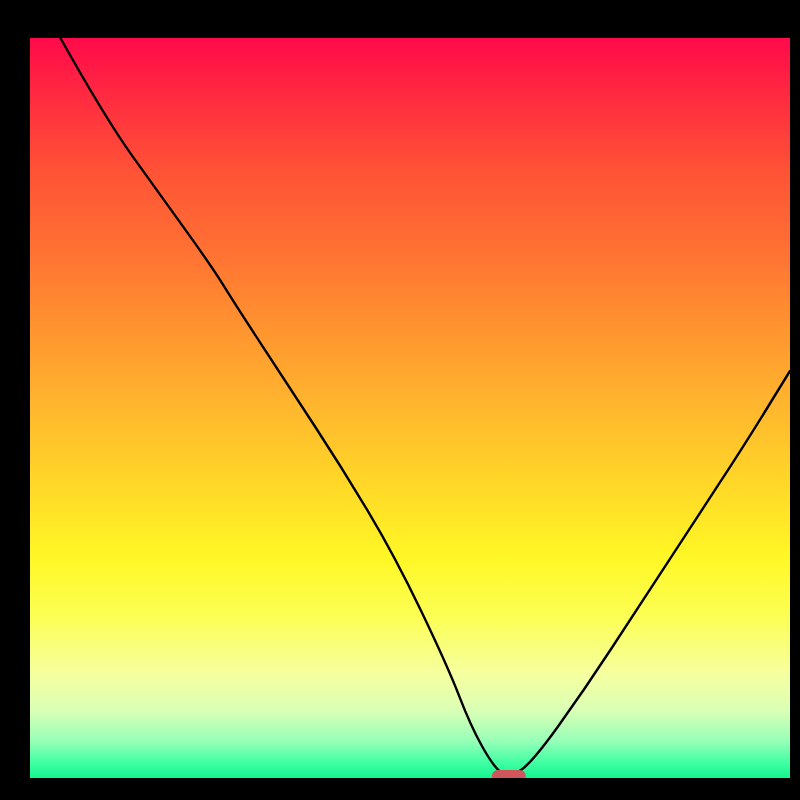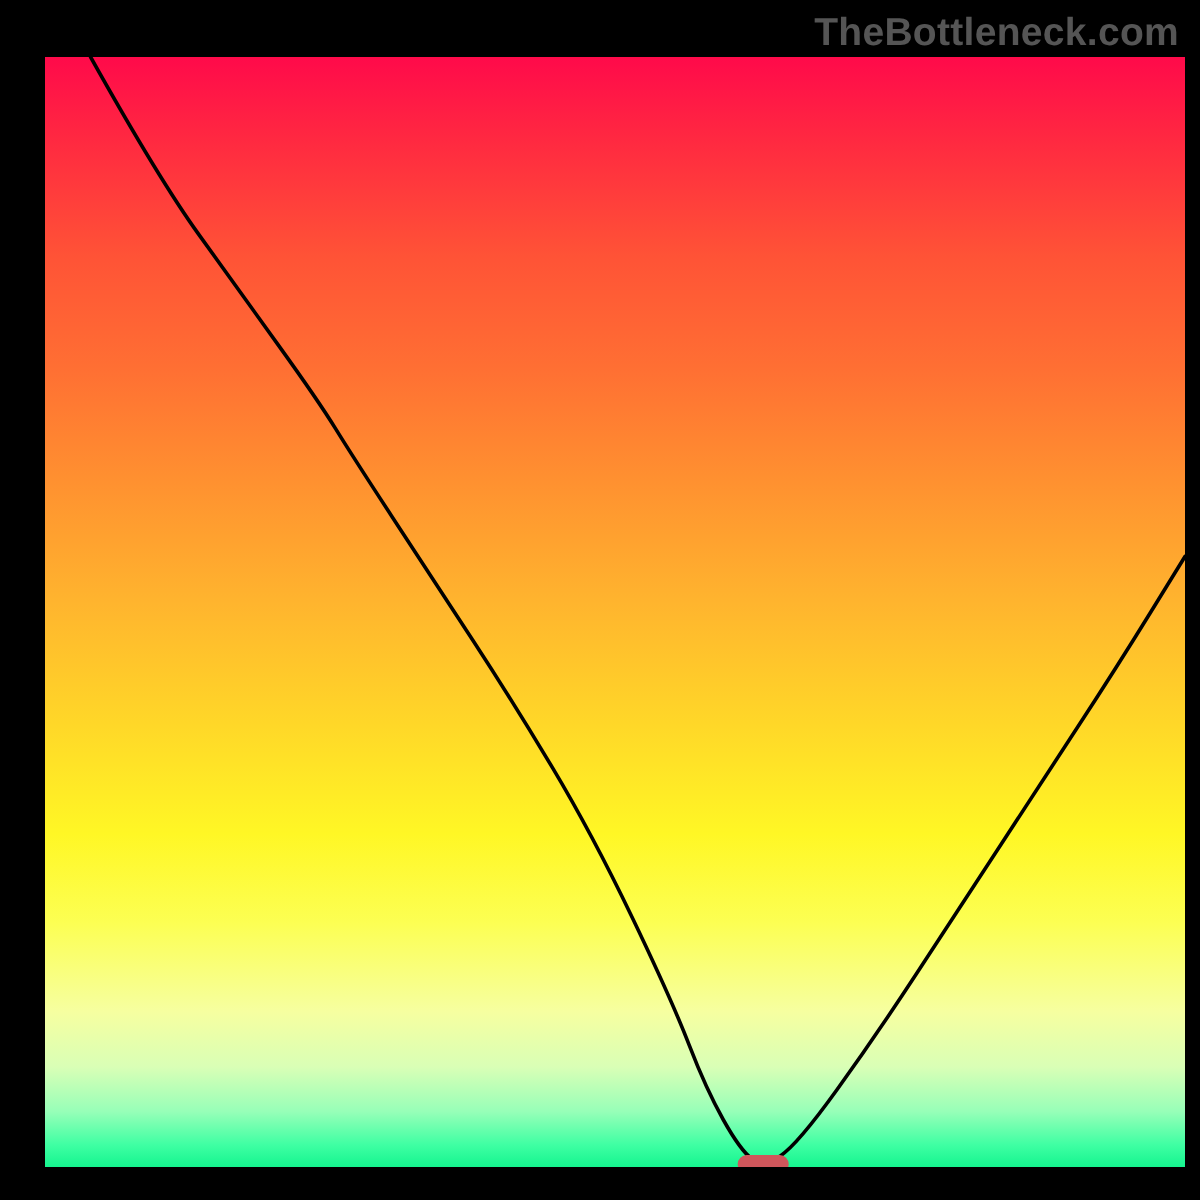--- a/index.html
+++ b/index.html
@@ -63,21 +63,20 @@
   }
   .marker {
     fill: #cf565b;
     stroke: none;
   }
 </style>
 </head>
 <body>
 
 <div class="frame">
-  <div class="watermark">TheBottleneck.com</div>
 
   <div class="plot-area">
     <svg id="plot-svg" width="760" height="740" viewBox="0 0 760 740">
       <path id="curve-path" class="curve" d="M 30.4 0.0 Q 76.0 81.4 102.6 118.4 Q 129.2 155.4 155.8 192.4 Q 182.4 229.4 193.8 247.9 Q 205.2 266.4 231.8 307.1 Q 258.4 347.8 285.0 388.5 Q 311.6 429.2 338.2 473.6 Q 364.8 518.0 391.4 573.5 Q 418.0 629.0 429.4 658.6 Q 440.8 688.2 452.2 708.5 Q 463.6 728.9 471.2 734.5 Q 478.8 740.0 490.2 732.6 Q 501.6 725.2 528.2 688.2 Q 554.8 651.2 581.4 610.5 Q 608.0 569.8 634.6 529.1 Q 661.2 488.4 687.8 447.7 Q 714.4 407.0 737.2 370.0 T 760.0 333.0"></path>
       <rect id="min-marker" class="marker" x="461.8" y="732.0" width="34" height="12" rx="6" ry="6"></rect>
     </svg>
   </div>
 </div>
 
 </body></html>

